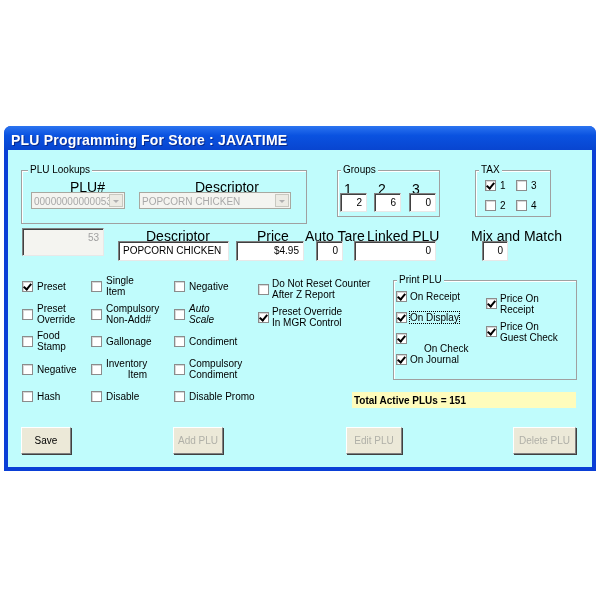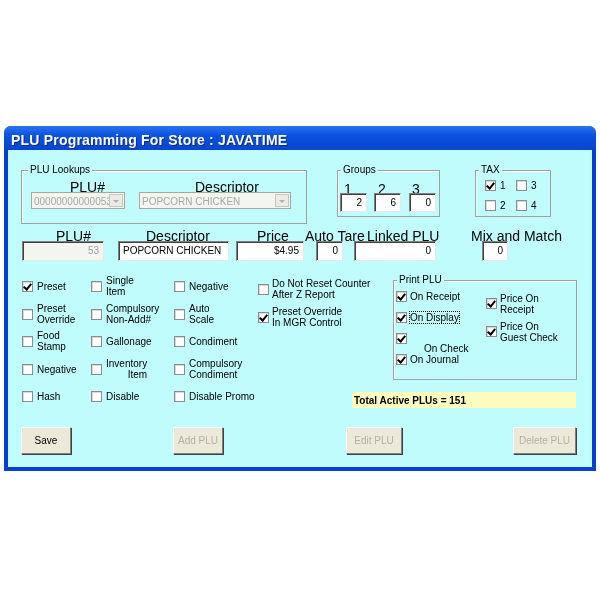--- a/index.html
+++ b/index.html
@@ -64,21 +64,21 @@
     <span class="cb checked" style="left:477px;top:30px;"></span>
     <span class="cb-label" style="left:492px;top:30px;">1</span>
     <span class="cb" style="left:508px;top:30px;"></span>
     <span class="cb-label" style="left:523px;top:30px;">3</span>
     <span class="cb" style="left:477px;top:50px;"></span>
     <span class="cb-label" style="left:492px;top:50px;">2</span>
     <span class="cb" style="left:508px;top:50px;"></span>
     <span class="cb-label" style="left:523px;top:50px;">4</span>
 
     <span class="lbl" style="left:48px;top:78px;">PLU#</span>
-    <div class="input right disabled" style="left:14px;top:91px;width:82px;height:20px;">53</div>
+    <div class="input right disabled" style="left:14px;top:78px;width:82px;height:28px;">53</div>
     <span class="lbl" style="left:138px;top:78px;">Descriptor</span>
     <div class="input" style="left:110px;top:91px;width:111px;height:20px;">POPCORN CHICKEN</div>
     <span class="lbl" style="left:249px;top:78px;">Price</span>
     <div class="input right" style="left:228px;top:91px;width:68px;height:20px;">$4.95</div>
     <span class="lbl" style="left:297px;top:78px;">Auto Tare</span>
     <div class="input right" style="left:308px;top:91px;width:27px;height:20px;">0</div>
     <span class="lbl" style="left:359px;top:78px;">Linked PLU</span>
     <div class="input right" style="left:346px;top:91px;width:82px;height:20px;">0</div>
     <span class="lbl" style="left:463px;top:78px;">Mix and Match</span>
     <div class="input right" style="left:474px;top:91px;width:26px;height:20px;">0</div>
@@ -91,21 +91,21 @@
     <span class="cb" style="left:166px;top:131px;"></span>
     <span class="cb-label" style="left:181px;top:131px;">Negative</span>
 
     <span class="cb" style="left:14px;top:159px;"></span>
     <span class="cb-label" style="left:29px;top:153px;white-space:pre;">Preset
 Override</span>
     <span class="cb" style="left:83px;top:159px;"></span>
     <span class="cb-label" style="left:98px;top:153px;white-space:pre;">Compulsory
 Non-Add#</span>
     <span class="cb" style="left:166px;top:159px;"></span>
-    <span class="cb-label" style="left:181px;top:153px;white-space:pre;">Auto
+    <span class="cb-label" style="left:181px;top:153px;white-space:pre;font-style:italic;">Auto
 Scale</span>
 
     <span class="cb" style="left:14px;top:186px;"></span>
     <span class="cb-label" style="left:29px;top:180px;white-space:pre;">Food
 Stamp</span>
     <span class="cb" style="left:83px;top:186px;"></span>
     <span class="cb-label" style="left:98px;top:186px;">Gallonage</span>
     <span class="cb" style="left:166px;top:186px;"></span>
     <span class="cb-label" style="left:181px;top:186px;">Condiment</span>
 

